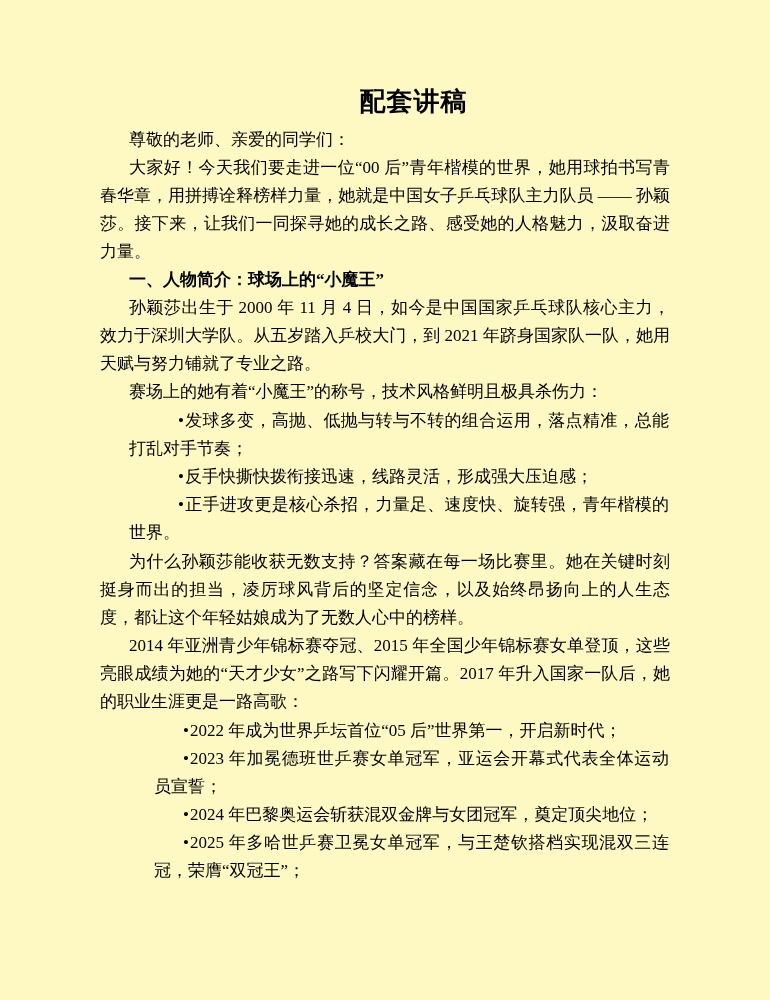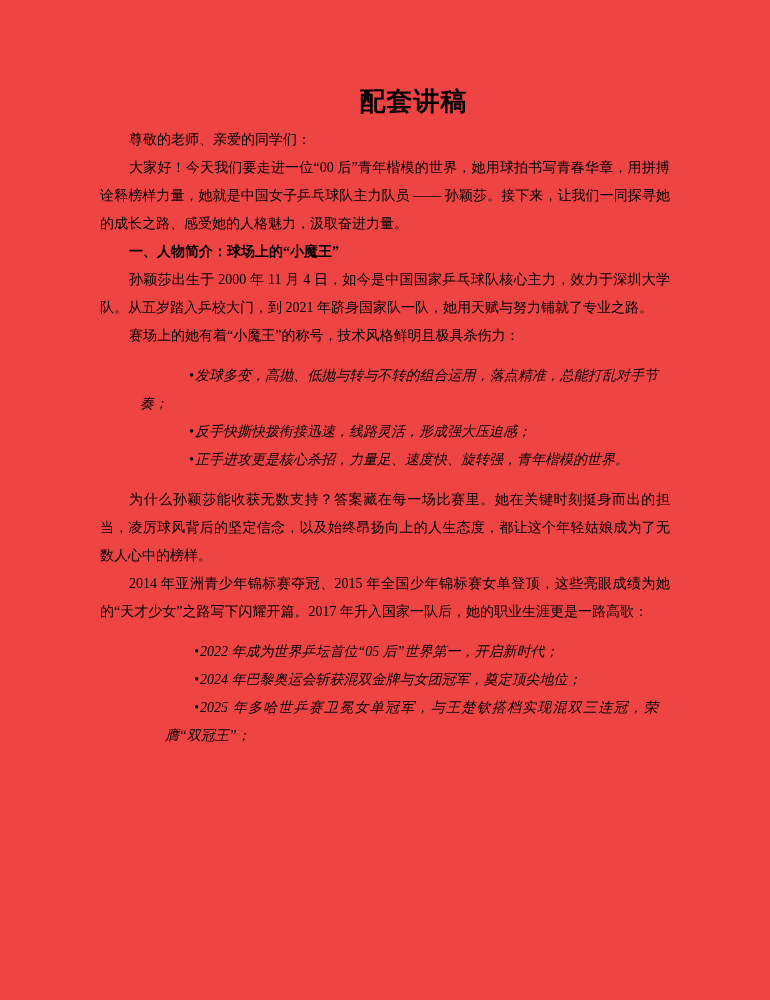--- a/index.html
+++ b/index.html
@@ -4,21 +4,21 @@
 <style>
   html, body {
     margin: 0;
     padding: 0;
     background: #ffffff;
   }
   .page {
     position: relative;
     width: 770px;
     height: 1000px;
-    background: #ef4444;
+    background: #fef9c3;
     overflow: hidden;
     font-family: "Liberation Serif", "DejaVu Serif", serif;
     color: #000000;
   }
   .content {
     position: absolute;
     left: 100px;
     top: 0;
     width: 570px;
     padding-top: 82px;
@@ -28,36 +28,35 @@
     margin: 0 0 4px 0;
     font-size: 26px;
     font-weight: bold;
     line-height: 40px;
     text-align: center;
     text-indent: 57px;
     letter-spacing: 1px;
   }
   .para, .heading, .blist li {
     margin: 0;
-    font-size: 14px;
+    font-size: 17px;
     line-height: 28px;
     text-align: justify;
   }
   .para {
     text-indent: 29px;
   }
   .heading {
     text-indent: 29px;
     font-weight: bold;
   }
   .blist {
-    margin: 12px;
+    margin: 1px;
     padding: 0;
     list-style: none;
-    font-style: italic;
   }
   .blist-skills li {
     padding-left: 28px;
     text-indent: 49px;
   }
   .blist-years li {
     padding-left: 53px;
     text-indent: 29px;
   }
   .bullet {
@@ -99,20 +98,23 @@
 
 
 
     <p class="para">2014 年亚洲青少年锦标赛夺冠、2015 年全国少年锦标赛女单登顶，这些亮眼成绩为她的“天才少女”之路写下闪耀开篇。2017 年升入国家一队后，她的职业生涯更是一路高歌：</p>
 
     <ul class="blist blist-years">
       <li>
         <span class="bullet">•</span><span>2022 年成为世界乒坛首位“05 后”世界第一，开启新时代；</span>
       </li>
       <li>
+        <span class="bullet">•</span><span>2023 年加冕德班世乒赛女单冠军，亚运会开幕式代表全体运动员宣誓；</span>
+      </li>
+      <li>
         <span class="bullet">•</span><span>2024 年巴黎奥运会斩获混双金牌与女团冠军，奠定顶尖地位；</span>
       </li>
       <li>
         <span class="bullet">•</span><span>2025 年多哈世乒赛卫冕女单冠军，与王楚钦搭档实现混双三连冠，荣膺“双冠王”；</span>
       </li>
     </ul>
 
   </div>
 </div>
 

